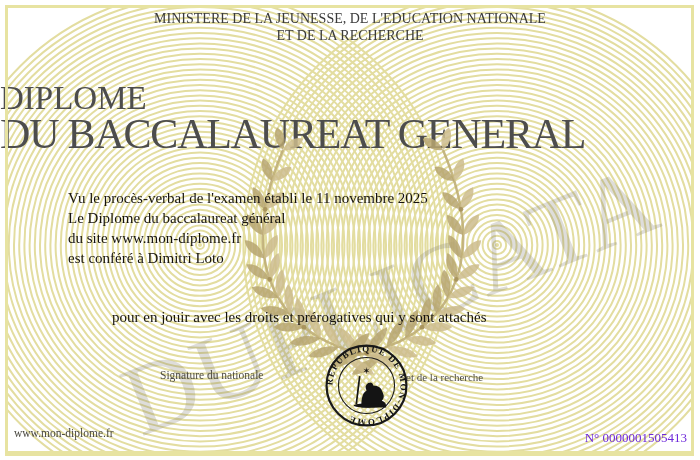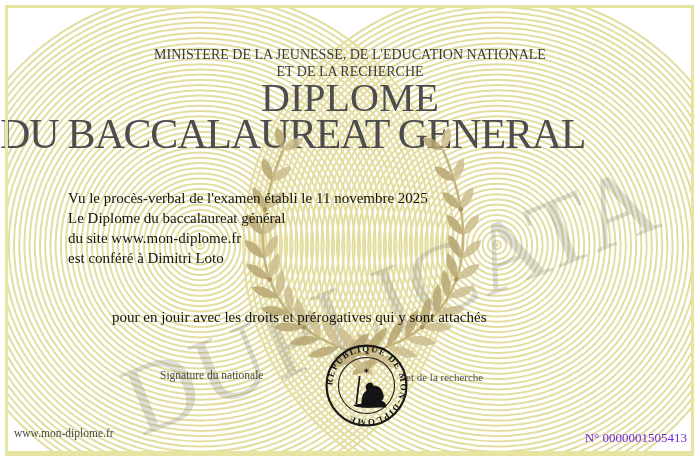--- a/index.html
+++ b/index.html
@@ -17,25 +17,25 @@
     letter-spacing:2px;font-weight:normal;
     transform:rotate(-22deg);transform-origin:0 100%;
   }
   .border-frame{
     position:absolute;left:5px;top:5px;right:6px;bottom:4px;z-index:8;
     border-style:solid;border-width:3px 3px 5px 3px;pointer-events:none;
   }
   
   .ministry-header{
     position:absolute;left:0;top:10px;width:100%;z-index:5;
-    text-align:center;font-size:14px;line-height:17px;color:#3a3a3a;margin-top:36px;
+    text-align:center;font-size:14px;line-height:17px;color:#3a3a3a;
   }
   .title1{
     position:absolute;left:0;top:78px;width:100%;z-index:3;
-    text-align:center;font-size:40px;line-height:40px;color:#4d4d4d;
+    font-size:33px;line-height:40px;color:#4d4d4d;
   }
   .title2{
     position:absolute;left:0;top:112px;width:100%;z-index:3;
     font-size:42px;line-height:44px;letter-spacing:-1.2px;color:#4d4d4d;
   }
   .body-block{
     position:absolute;left:68px;top:188px;z-index:5;
     font-size:15px;line-height:20px;color:#16130e;
   }
   .rights-line{

